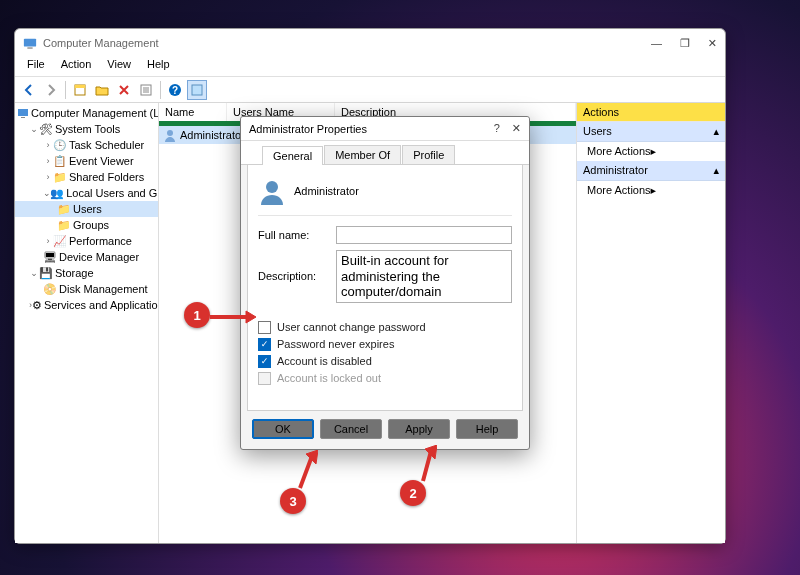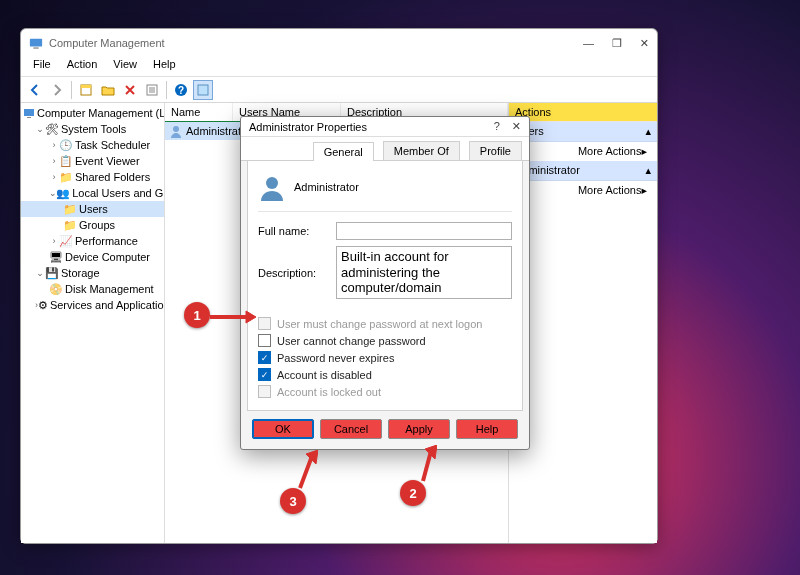--- a/index.html
+++ b/index.html
@@ -8,22 +8,22 @@
     width: 800px; height: 575px;
     background: radial-gradient(circle at 70% 80%, #e8355c 0%, #4e1c6a 35%, #171235 70%, #0c0a1f 100%);
     overflow: hidden;
     position: relative;
     font-size: 11px;
     color: #000;
   }
   
   .mmc-window {
     position: absolute;
-    left: 20px; top: 28px;
-    width: 638px; height: 516px;
+    left: 14px; top: 28px;
+    width: 712px; height: 516px;
     background: #fff;
     border: 1px solid #9a9a9a;
     border-radius: 6px;
     display: flex; flex-direction: column;
     box-shadow: 0 4px 18px rgba(0,0,0,.35);
   }
   .titlebar {
     height: 28px;
     display:flex; align-items:center;
     padding: 0 8px;
@@ -41,56 +41,56 @@
   .tree {
     width:144px; background:#fff; border-right:1px solid #ddd;
     overflow:hidden; padding-top:2px;
   }
   .tree-row { display:flex; align-items:center; height:16px; white-space:nowrap; padding-left:2px;}
   .tree-row .caret { width:10px;text-align:center;color:#666; font-size:9px;}
   .tree-row .ticon { width:14px;height:14px;margin-right:2px;display:inline-flex;align-items:center;justify-content:center;}
   .tree-row.sel { background:#cfe4fb;}
   .tree-row.lvl1{padding-left:2px;} .tree-row.lvl2{padding-left:14px;} .tree-row.lvl3{padding-left:28px;} .tree-row.lvl4{padding-left:42px;}
   .center { flex:1; background:#fff; border-right:1px solid #ddd; position:relative;}
-  .list-head { display:flex; border-bottom:1px solid #15803d; background:#fff;}
+  .list-head { display:flex; border-bottom:5px solid #15803d; background:#fff;}
   .list-head div { padding:3px 6px; border-right:1px solid #eee;}
   .list-row { display:flex; height:18px; align-items:center;}
   .list-row .uicon{width:14px;height:14px;margin:0 3px 0 4px;}
   .list-row.sel{background:#cfe4fb;}
   .col-name{width:68px;} .col-full{width:108px;} .col-desc{flex:1;}
   .actions { width:148px; background:#fff;}
   .actions-hd { background:#fde047;padding:3px 6px;font-weight:400;border-bottom:1px solid #e5e5e5;}
   .actions-sect { background:#d6e5ff;padding:3px 6px;display:flex;justify-content:space-between;border-bottom:1px solid #c8d8f0;}
-  .actions-item { padding:3px 10px;display:flex;justify-content:flex-end;}
+  .actions-item { padding:3px 10px;display:flex;justify-content:flex-start;}
   
   .dialog {
     position:absolute; left:240px; top:116px; width:290px; height:334px;
     background:#f4f4f4; border:1px solid #7a7a7a; border-radius:3px;
     box-shadow:0 6px 24px rgba(0,0,0,.4);
     display:flex;flex-direction:column;
   }
   .dlg-title{height:24px;display:flex;align-items:center;padding:0 8px;border-bottom:1px solid #ddd;background:#fff;border-radius:3px 3px 0 0;}
   .dlg-title .spacer{margin-left:auto;display:flex;gap:12px;color:#444;}
-  .tabs{display:flex;background:#fff;border-bottom:1px solid #cfcfcf;padding:4px 6px 0 14px;gap:8px;justify-content:flex-end;}
+  .tabs{display:flex;background:#fff;border-bottom:1px solid #cfcfcf;padding:4px 6px 0 21px;gap:0;}
   .tab{padding:3px 10px;border:1px solid #cfcfcf;border-bottom:none;background:#f0f0f0;margin-right:1px;font-size:11px;}
   .tab.active{background:#fff;position:relative;top:1px;}
   .dlg-body{flex:1;background:#fff;margin:0 6px 0 6px;border:1px solid #cfcfcf;border-top:none;padding:8px 10px;}
   .usr-head{display:flex;align-items:center;gap:8px;padding:4px 0 10px 0;border-bottom:1px solid #e5e5e5;margin-bottom:10px;}
   .usr-head .uimg{width:28px;height:28px;}
   .field-row{display:flex;align-items:center;margin-bottom:6px;}
   .field-row label{width:78px;}
   .field-row input[type=text]{flex:1;border:1px solid #b0b0b0;height:18px;padding:1px 3px;font-size:11px;}
   .field-row .desc-txt{flex:1;border:1px solid #b0b0b0;padding:2px 4px;font-size:13px;line-height:1.2;min-height:26px;}
   .chk-row{display:flex;align-items:center;gap:6px;margin:4px 0;color:#222;}
   .chk-row.disabled{color:#9a9a9a;}
   .chk{width:13px;height:13px;border:1px solid #767676;background:#fff;display:inline-flex;align-items:center;justify-content:center;font-size:9px;color:#fff;}
   .chk.checked{background:#0067c0;border-color:#0067c0;}
   .chk.disabled{border-color:#bdbdbd;background:#f3f3f3;}
   .dlg-buttons{display:flex;justify-content:center;gap:6px;padding:8px 10px 10px 10px;}
-  .dlg-buttons button{width:62px;height:20px;border:1px solid #8a8a8a;background:#ef4444;border-radius:2px;font-size:11px;}
+  .dlg-buttons button{width:62px;height:20px;border:1px solid #8a8a8a;background:#737373;border-radius:2px;font-size:11px;}
   .dlg-buttons button.default{border-color:#0067c0; box-shadow:inset 0 0 0 1px #0067c0;}
   
   .badge{position:absolute;width:26px;height:26px;border-radius:50%;background:#d8312d;color:#fff;display:flex;align-items:center;justify-content:center;font-weight:700;font-size:13px;box-shadow:0 1px 3px rgba(0,0,0,.4);}
   .arrow{position:absolute;stroke:#d8312d;fill:#d8312d;}
 </style>
 </head>
 <body>
 
 <div class="mmc-window">
 
@@ -211,21 +211,21 @@
           <span class="ticon">📁</span>
           <span>Groups</span>
         </div>
       <div class="tree-row lvl3">
           <span class="caret">›</span>
           <span class="ticon">📈</span>
           <span>Performance</span>
         </div>
       <div class="tree-row lvl3">
           <span class="ticon">🖥</span>
-          <span>Device Computer</span>
+          <span>Device Manager</span>
         </div>
       <div class="tree-row lvl2">
           <span class="caret">⌄</span>
           <span class="ticon">💾</span>
           <span>Storage</span>
         </div>
       <div class="tree-row lvl3">
           <span class="ticon">📀</span>
           <span>Disk Management</span>
         </div>
@@ -298,24 +298,20 @@
     </div>
     <div class="field-row">
       <label>Full name:</label>
       <input type="text" value="" style="">
     </div>
     <div class="field-row">
       <label>Description:</label>
       <div class="desc-txt">Built-in account for administering the computer/domain</div>
     </div>
     <div style="height:8px"></div>
-    <div class="chk-row disabled">
-        <span class="chk disabled"></span>
-        <span>User must change password at next logon</span>
-      </div>
     <div class="chk-row">
         <span class="chk"></span>
         <span>User cannot change password</span>
       </div>
     <div class="chk-row">
         <span class="chk checked">✓</span>
         <span>Password never expires</span>
       </div>
     <div class="chk-row">
         <span class="chk checked">✓</span>

